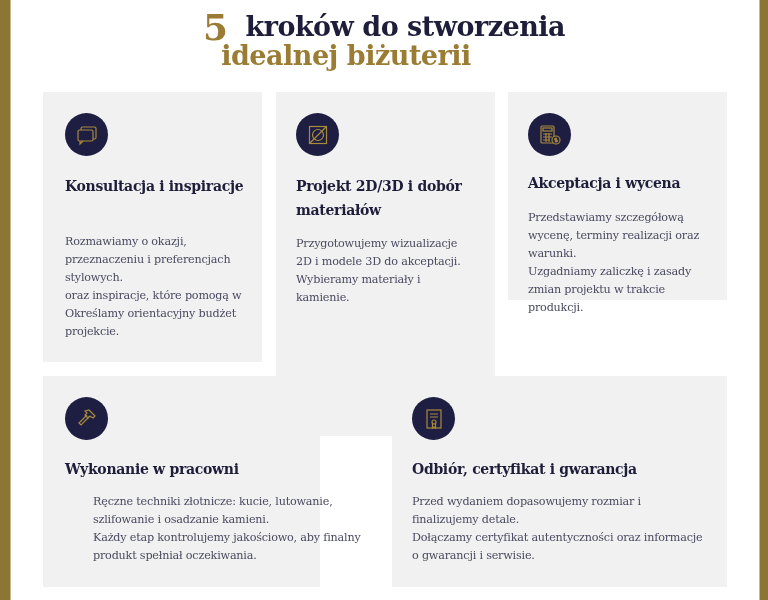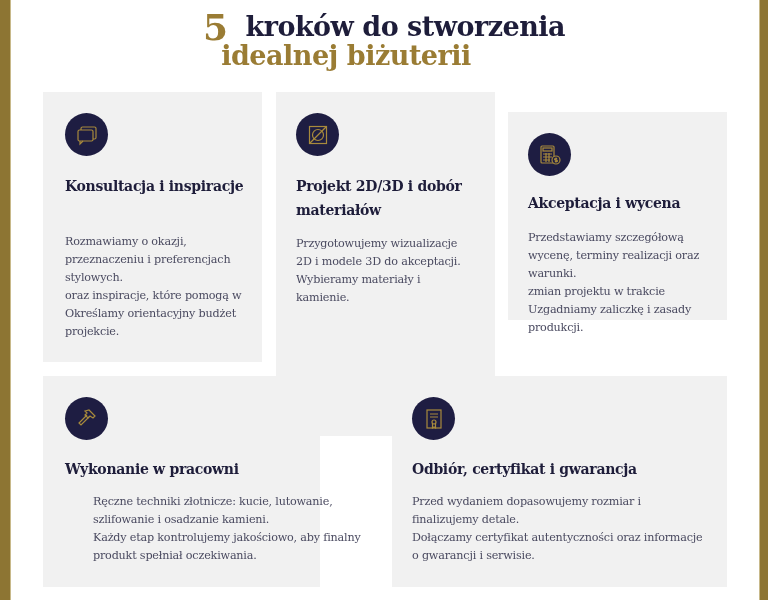--- a/index.html
+++ b/index.html
@@ -77,37 +77,37 @@
   </div>
   <div class="card-title" style="left:20px; top:82px; width:195px;">Projekt 2D/3D i dobór materiałów</div>
   <div class="card-text" style="left:20px; top:143px; width:195px;">
     <span>Przygotowujemy wizualizacje</span>
     <span>2D i modele 3D do akceptacji.</span>
     <span>Wybieramy materiały i</span>
     <span>kamienie.</span>
   </div>
 </div>
 
-<div class="card" style="left:508px; top:92px; width:219px; height:208px;margin-top:20px;">
+<div class="card" style="left:508px; top:92px; width:219px; height:208px;">
   <div class="icon-circle" style="left:20px; top:21px;">
     <svg viewBox="0 0 24 24" fill="none" stroke="#a88a3c" stroke-width="1.2">
       <rect x="3" y="3" width="13" height="17" rx="1"></rect>
       <rect x="5" y="5" width="9" height="3"></rect>
       <path d="M5 11h9M5 14h9M5 17h7M8 10v9M11 10v9"></path>
       <circle cx="18" cy="17" r="4" fill="#1e1d42"></circle>
       <path d="M18 14.5v5M19.2 15.5h-1.8a0.8 0.8 0 0 0 0 1.6h1.2a0.8 0.8 0 0 1 0 1.6h-1.8"></path>
     </svg>
   </div>
   <div class="card-title" style="left:20px; top:79px; width:195px;">Akceptacja i wycena</div>
   <div class="card-text" style="left:20px; top:117px; width:195px;">
     <span>Przedstawiamy szczegółową</span>
     <span>wycenę, terminy realizacji oraz</span>
     <span>warunki.</span>
+    <span>Uzgadniamy zaliczkę i zasady</span>
     <span>zmian projektu w trakcie</span>
-    <span>Uzgadniamy zaliczkę i zasady</span>
     <span>produkcji.</span>
   </div>
 </div>
 
 <div class="card" style="left:43px; top:376px; width:277px; height:211px;">
   <div class="icon-circle" style="left:22px; top:21px;">
     <svg viewBox="0 0 24 24" fill="none" stroke="#a88a3c" stroke-width="1.2">
       <path d="M10 4l4-1 6 6-2 2-3-2-2 2-3-3 2-2z"></path>
       <path d="M12 8L4 16l2 2 8-8"></path>
     </svg>

